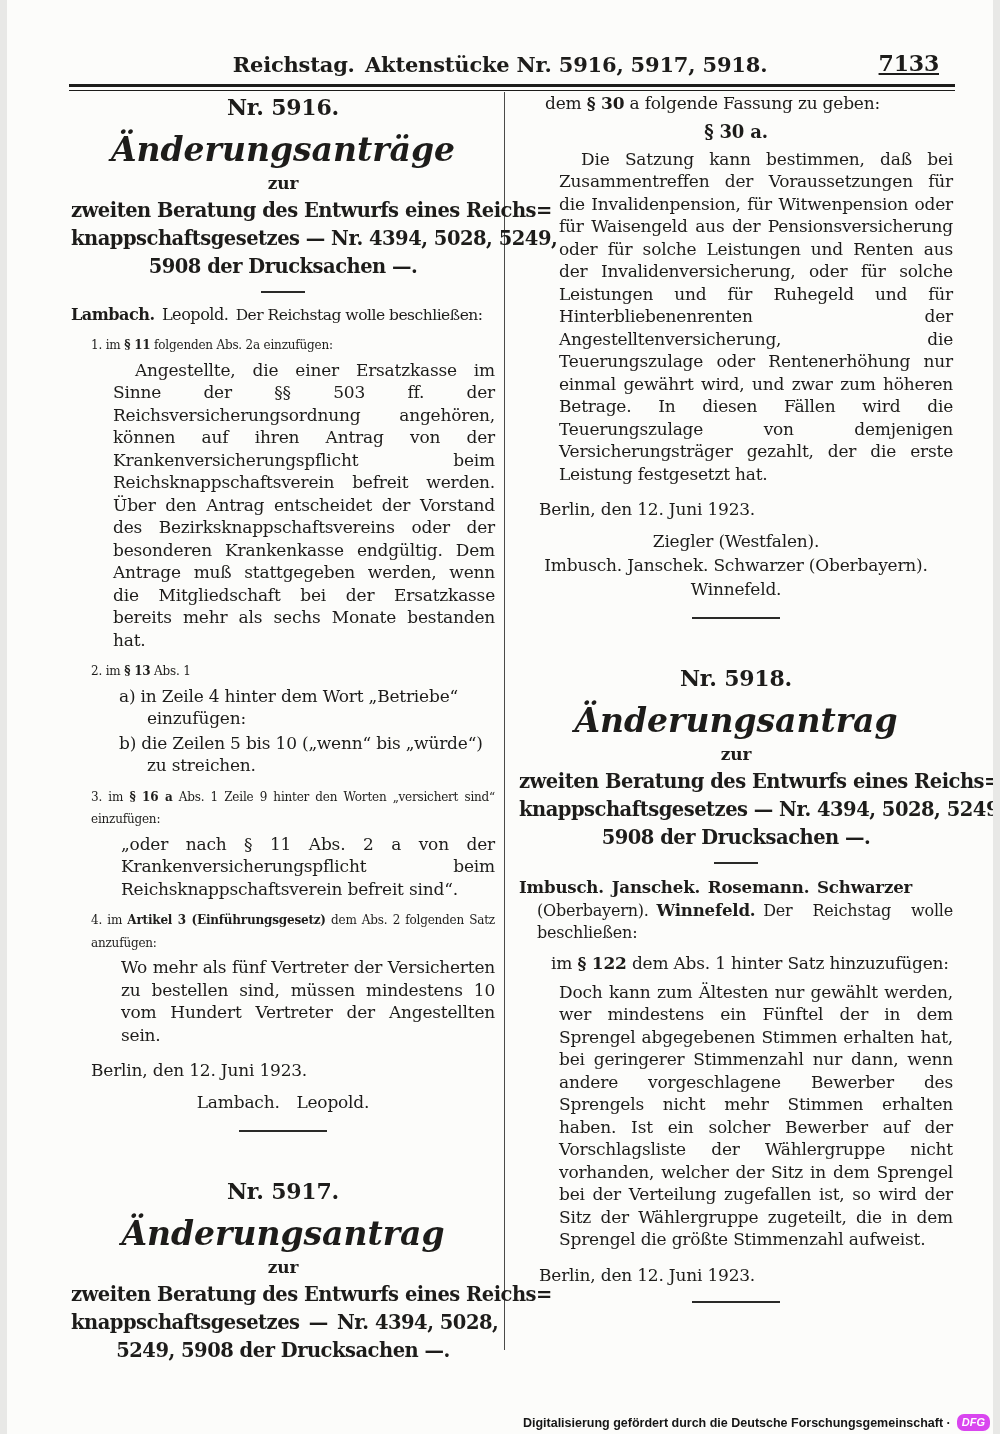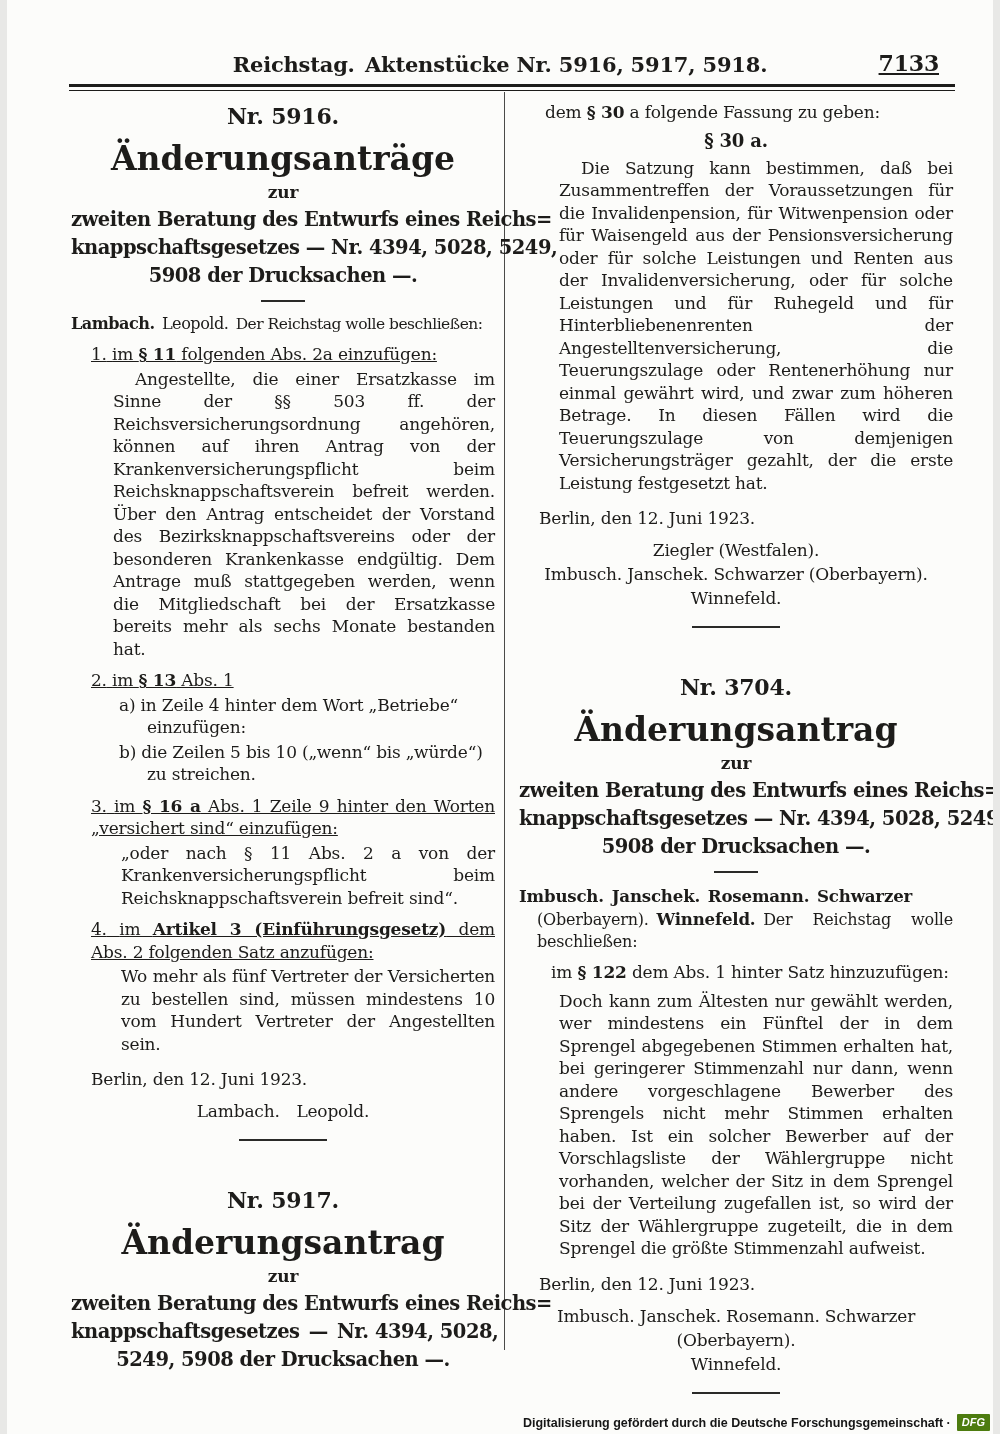--- a/index.html
+++ b/index.html
@@ -18,61 +18,61 @@
     position:absolute;top:50px;right:54px;font-size:22px;font-weight:700;text-decoration:underline;
   }
   .head-rule{
     position:absolute;top:84px;left:62px;width:886px;height:3px;
     border-top:3px solid #1d1c1a;border-bottom:1px solid #1d1c1a;box-sizing:content-box;
   }
   .col-divider{
     position:absolute;left:497px;top:92px;width:1px;height:1258px;background:#4a4a48;
   }
   
-  .col{position:absolute;top:89px;}
+  .col{position:absolute;top:80px;}
   .col-left{left:64px;width:424px;}
   .col-right{left:512px;width:434px;}
 
   .doc-number{text-align:center;font-size:22px;font-weight:700;margin:12px 0 10px;}
   .doc-number.first{margin-top:14px;}
-  .doc-title{text-align:center;font-size:33px;font-weight:700;margin:8px 0 4px;letter-spacing:0;}
+  .doc-title{text-align:center;font-size:33px;font-weight:700;margin:8px 0 4px;letter-spacing:0;font-style:italic;}
   .zur{text-align:center;font-size:17px;font-weight:700;margin:0 0 4px;}
   .ref{text-align:center;font-size:19.5px;line-height:28px;font-weight:600;letter-spacing:-0.5px;}
   .ref div{white-space:nowrap;}
   .mini-rule{width:44px;border-top:2px solid #2a2a28;margin:10px auto 12px;}
   .sep-rule{width:88px;border-top:2px solid #2a2a28;margin:16px auto 46px;}
 
   p{margin:0;}
   .justified{text-align:justify;font-size:17px;line-height:22.5px;}
   .movers-one{white-space:nowrap;font-size:15.5px;letter-spacing:-0.5px;margin:0 0 10px;}
   .movers-multi{text-align:justify;font-size:16px;line-height:22px;
     padding-left:18px;text-indent:-18px;margin:0 0 8px;}
   .item{margin:0 0 9px 20px;}
-  .item .lead{font-size:17px;line-height:22.5px;margin-bottom:2px;text-decoration:underline;}
+  .item .lead{font-size:12px;line-height:22.5px;margin-bottom:2px;}
   .b{font-weight:700;}
   .ibody{margin-left:22px;text-indent:22px;}
   .sub{margin-left:28px;}
   .sublead{font-size:17px;line-height:22.5px;padding-left:28px;text-indent:-28px;margin-bottom:2px;}
   .quote{margin-left:30px;margin-bottom:4px;}
   .date-line{font-size:17px;margin:14px 0 10px 20px;}
   .sig-center{text-align:center;font-size:17px;line-height:24px;margin:8px 0 4px;}
   .lead-top{font-size:17px;line-height:22.5px;margin:12px 0 6px 26px;}
   .sec-head{text-align:center;font-size:18px;font-weight:600;margin:4px 0 6px;}
   .block-ind{margin-left:40px;}
   .fl-ind{text-indent:22px;}
   
   .dfg-footer{
     position:absolute;right:3px;bottom:3px;display:flex;align-items:center;gap:6px;
     font-family:"Liberation Sans","DejaVu Sans",sans-serif;
     font-size:12.5px;font-weight:700;color:#161616;letter-spacing:0;
   }
   .dfg-badge{
-    display:inline-block;background:#4d7c0f;color:#ffffff;
+    display:inline-block;background:#d946ef;color:#ffffff;
     font-size:11px;font-weight:700;font-style:italic;
-    padding:2px 5px 3px;line-height:12px;border-radius:1px;
+    padding:2px 5px 3px;line-height:12px;border-radius:7px;
   }
 </style>
 </head>
 <body>
 
 <div class="page">
 
   <div class="running-head">
     <span>Reichstag. Aktenstücke Nr. 5916, 5917, 5918.</span>
   </div>
@@ -142,40 +142,36 @@
     <p class="justified block-ind fl-ind">Die Satzung kann bestimmen, daß bei Zusammentreffen der Voraussetzungen für die Invalidenpension, für Witwenpension oder für Waisengeld aus der Pensionsversicherung oder für solche Leistungen und Renten aus der Invalidenversicherung, oder für solche Leistungen und für Ruhegeld und für Hinterbliebenenrenten der Angestelltenversicherung, die Teuerungszulage oder Rentenerhöhung nur einmal gewährt wird, und zwar zum höheren Betrage. In diesen Fällen wird die Teuerungszulage von demjenigen Versicherungsträger gezahlt, der die erste Leistung festgesetzt hat.</p>
 
     <p class="date-line">Berlin, den 12. Juni 1923.</p>
     <div class="sig-center">
       <div>Ziegler (Westfalen).</div>
       <div>Imbusch. Janschek. Schwarzer (Oberbayern). Winnefeld.</div>
     </div>
 
     <div class="sep-rule"></div>
 
-    <div class="doc-number">Nr. 3704.</div>
+    <div class="doc-number">Nr. 5918.</div>
     <div class="doc-title">Änderungsantrag</div>
     <div class="zur">zur</div>
     <div class="ref">
       <div>zweiten Beratung des Entwurfs eines Reichs=</div>
       <div>knappschaftsgesetzes — Nr. 4394, 5028, 5249,</div>
       <div>5908 der Drucksachen —.</div>
     </div>
     <div class="mini-rule"></div>
 
     <p class="movers-multi"><span style="font-weight: 700; font-size: 1.04em;">Imbusch.</span><span> </span><span style="font-weight: 700; font-size: 1.04em;">Janschek.</span><span> </span><span style="font-weight: 700; font-size: 1.04em;">Rosemann.</span><span> </span><span style="font-weight: 700; font-size: 1.04em;">Schwarzer</span><span> (Oberbayern). </span><span style="font-weight: 700; font-size: 1.04em;">Winnefeld.</span><span> Der Reichstag wolle beschließen:</span></p>
 
     <p class="lead-top" style="margin-left:32px;margin-top:6px;"><span>im </span><span class="b">§ 122</span><span> dem Abs. 1 hinter Satz hinzuzufügen:</span></p>
     <p class="justified block-ind">Doch kann zum Ältesten nur gewählt werden, wer mindestens ein Fünftel der in dem Sprengel abgegebenen Stimmen erhalten hat, bei geringerer Stimmenzahl nur dann, wenn andere vorgeschlagene Bewerber des Sprengels nicht mehr Stimmen erhalten haben. Ist ein solcher Bewerber auf der Vorschlagsliste der Wählergruppe nicht vorhanden, welcher der Sitz in dem Sprengel bei der Verteilung zugefallen ist, so wird der Sitz der Wählergruppe zugeteilt, die in dem Sprengel die größte Stimmenzahl aufweist.</p>
 
     <p class="date-line">Berlin, den 12. Juni 1923.</p>
-    <div class="sig-center">
-      <div>Imbusch. Janschek. Rosemann. Schwarzer (Oberbayern).</div>
-      <div>Winnefeld.</div>
-    </div>
 
     <div class="sep-rule" style="margin-bottom:0;"></div>
 
   </div>
 
   <div class="dfg-footer">
     <span>Digitalisierung gefördert durch die Deutsche Forschungsgemeinschaft ·</span>
     <span class="dfg-badge">DFG</span>
   </div>
 

